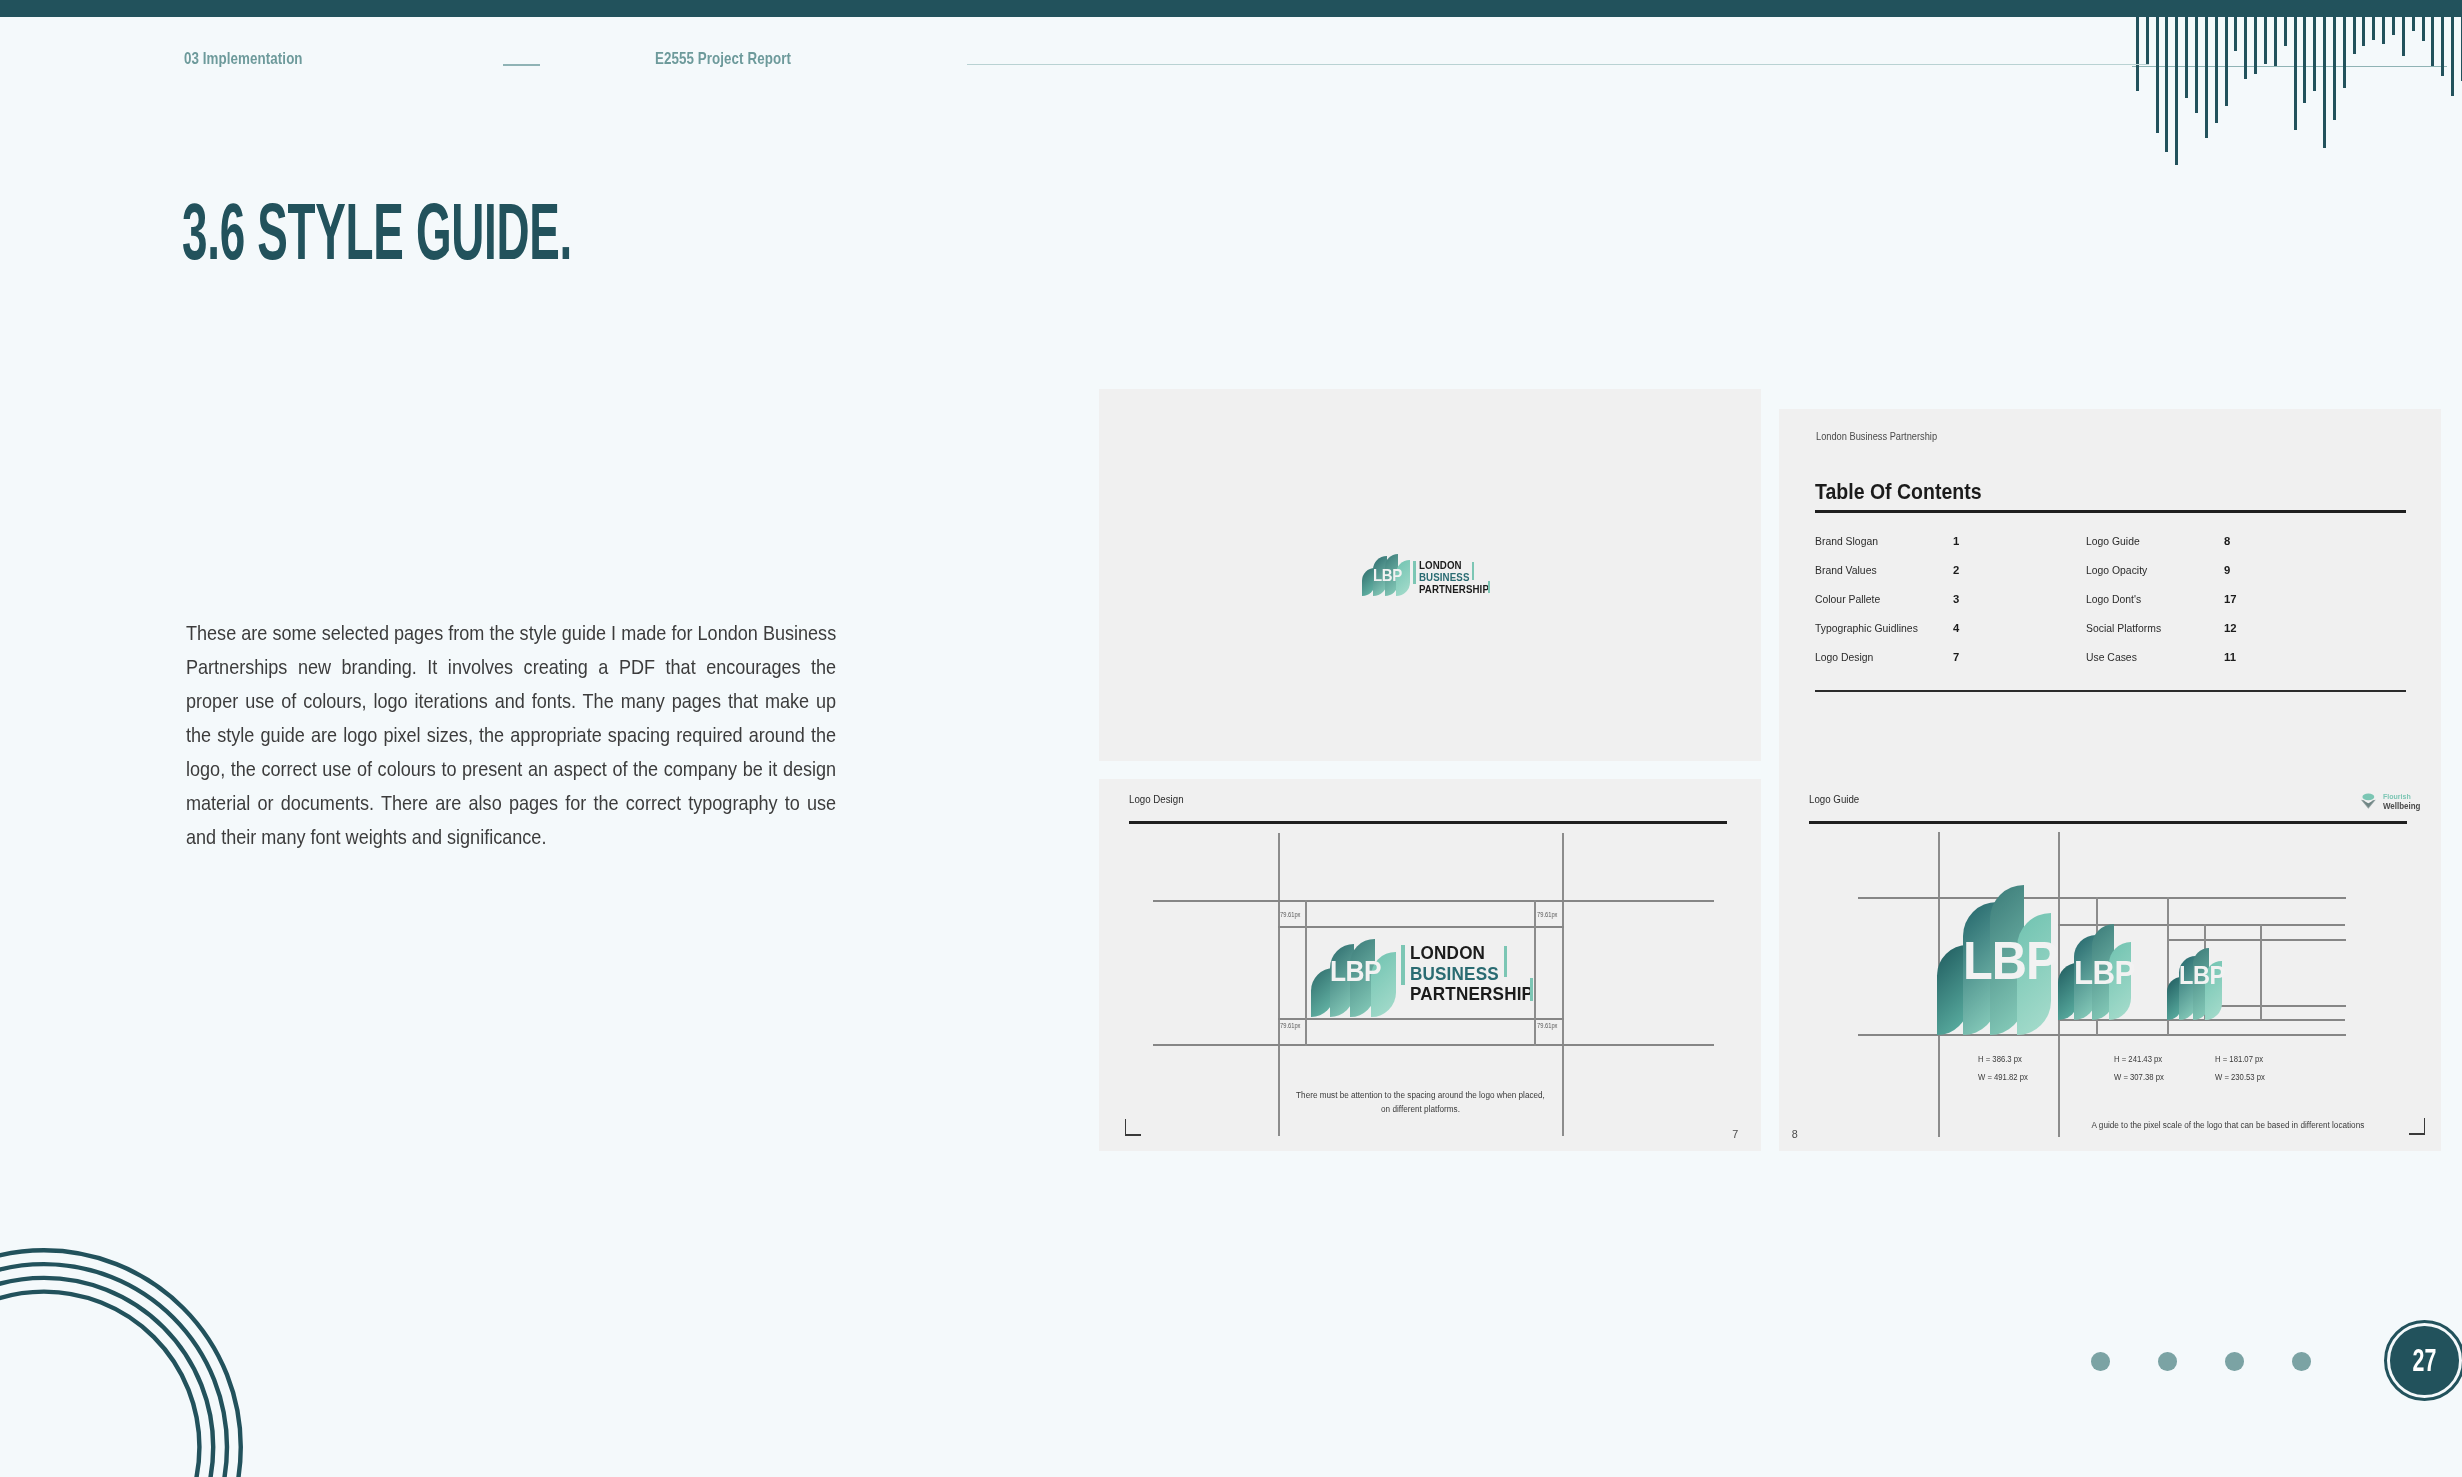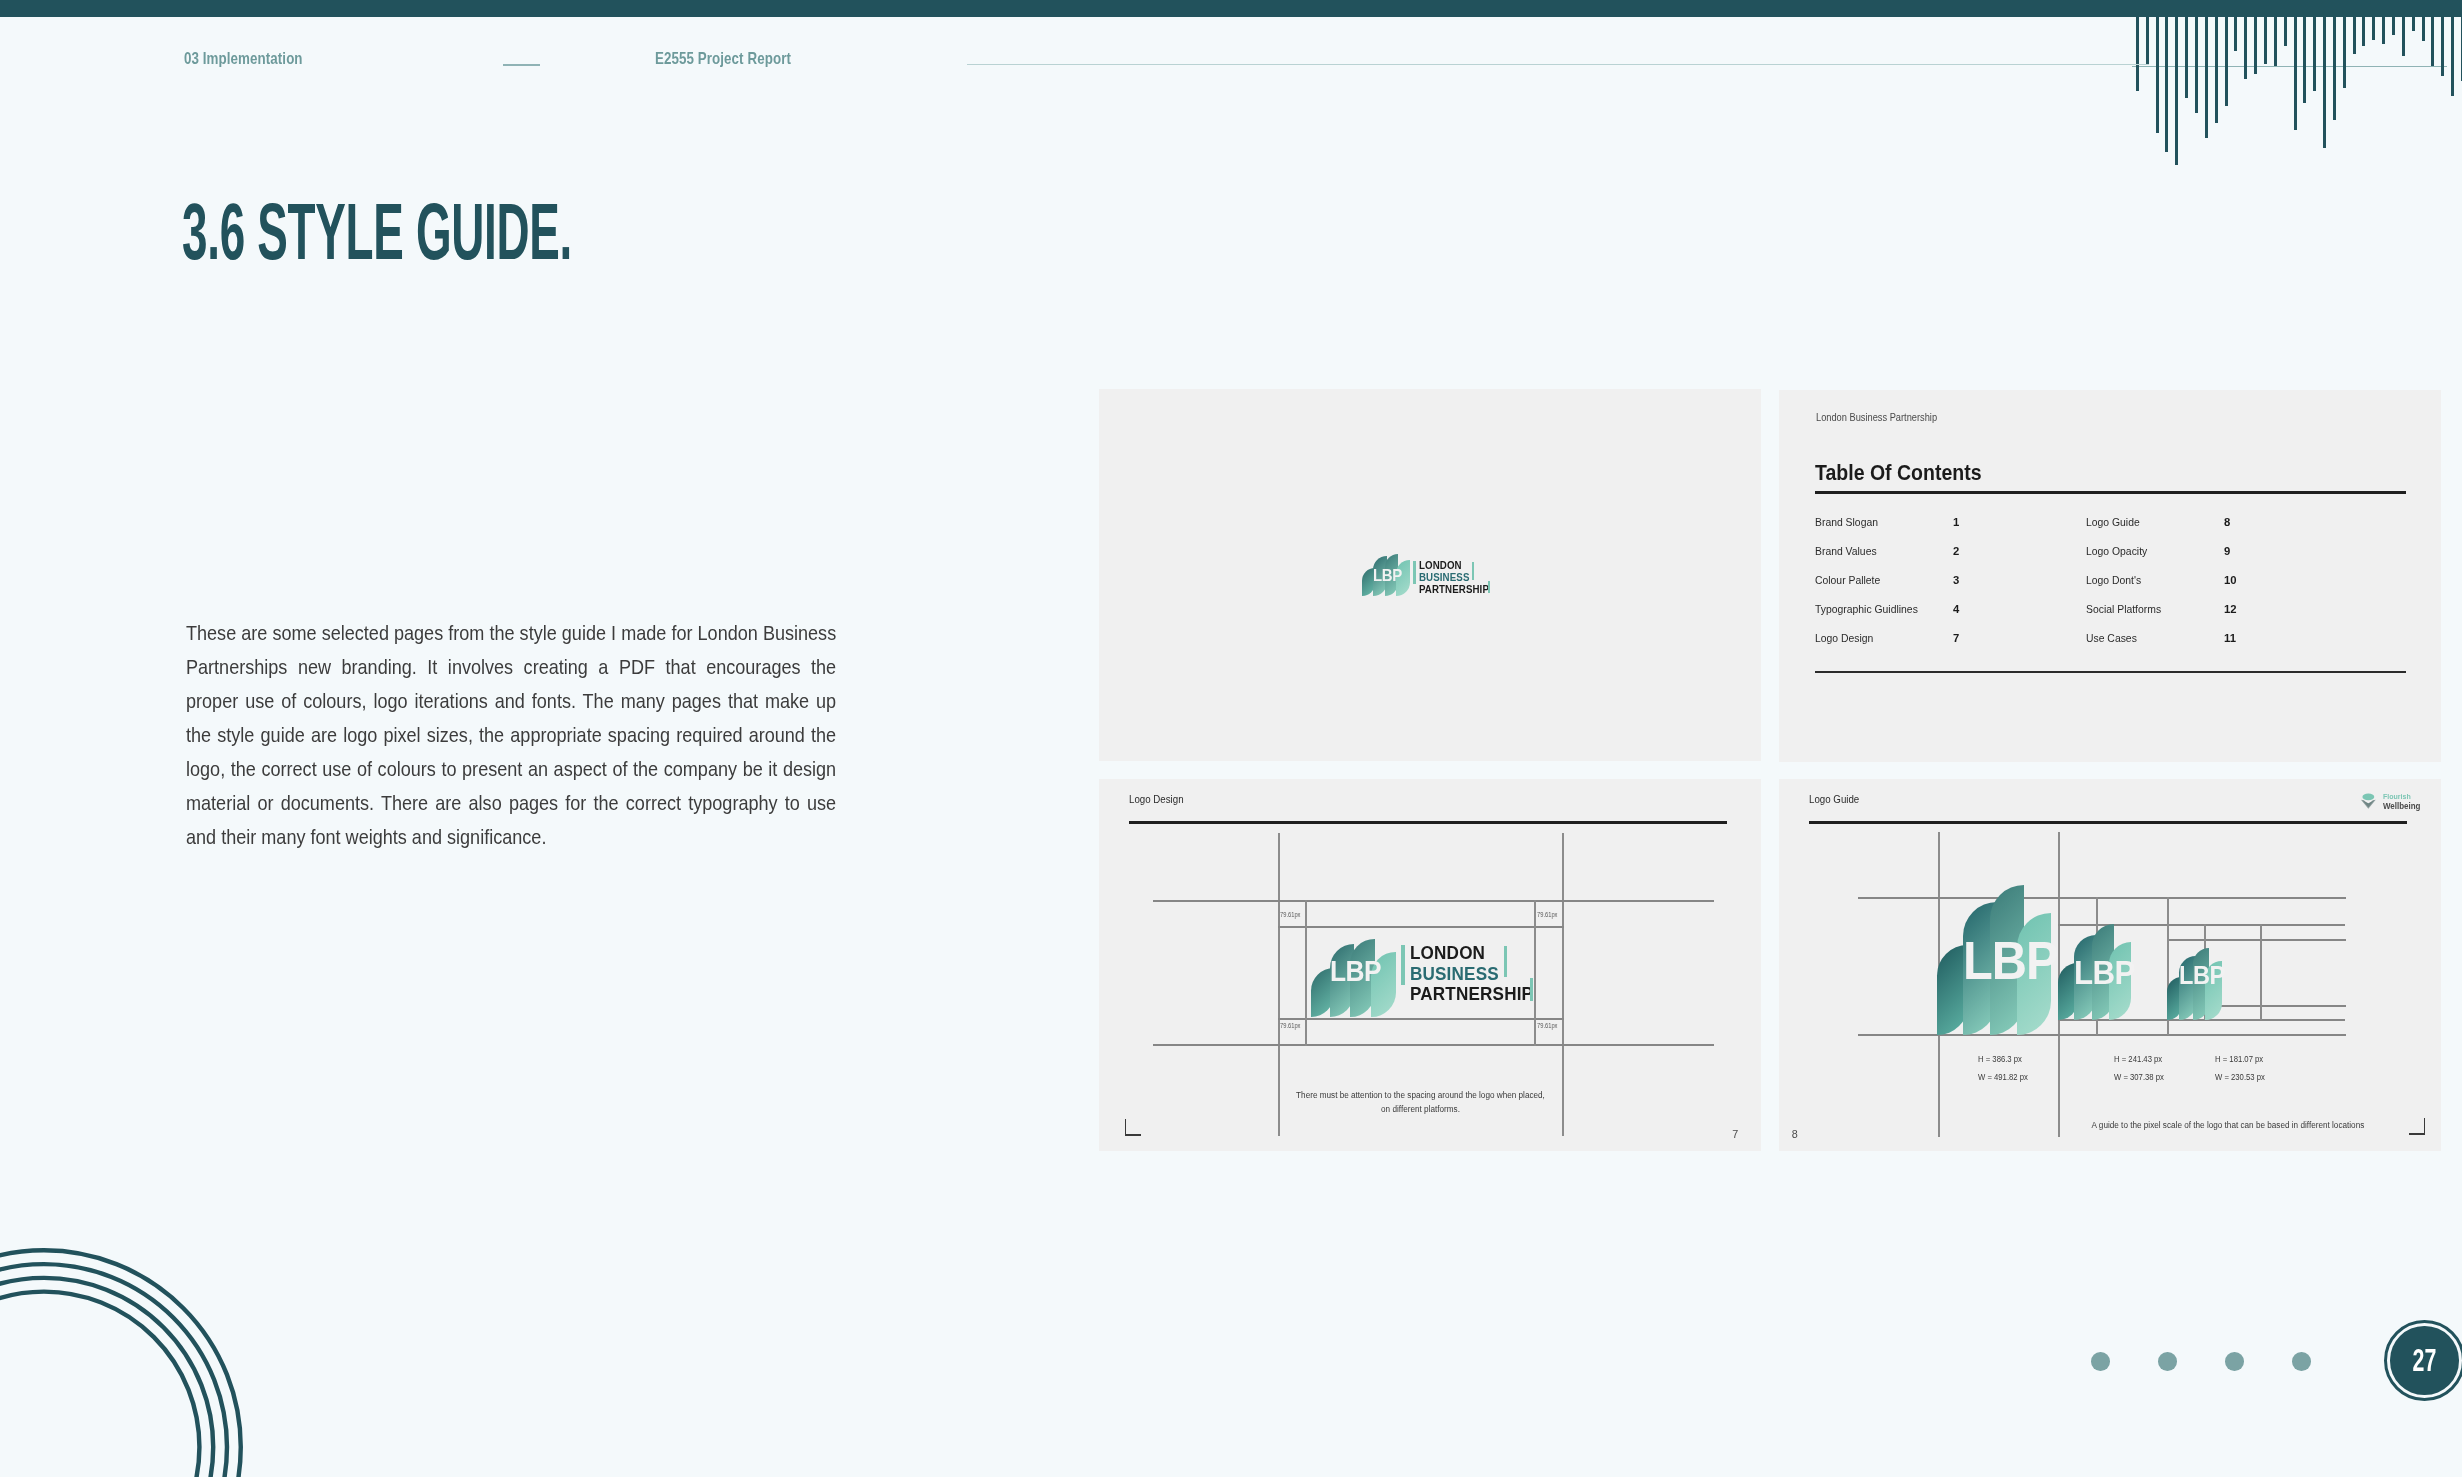--- a/index.html
+++ b/index.html
@@ -67,21 +67,21 @@
     font-size:21px; line-height:34px; color:#3c3c3c;
     text-align:justify;
     transform:scaleX(0.86); transform-origin:left top;
   }
 
   
   .card{
     position:absolute; background:#f0f0f0;
   }
   #card-logo     { left:1099px; top:389px;  width:662px; height:372px; }
-  #card-toc      { left:1779px; top:390px;  width:662px; height:372px; }
+  #card-toc      { left:1779px; top:409px;  width:662px; height:372px; }
   #card-design   { left:1099px; top:779px; width:662px; height:372px; }
   #card-guide    { left:1779px; top:779px; width:662px; height:372px; }
 
   
   .lbp{ position:absolute; }
   .lbp .leaf{
     position:absolute; bottom:0;
   }
   .lbp .lbp-text{
     position:absolute; color:#f2f2f2; font-weight:bold;
@@ -294,21 +294,21 @@
     <div class="toc-row">
       <span class="toc-label">Logo Guide</span>
       <span class="toc-page">8</span>
     </div>
     <div class="toc-row">
       <span class="toc-label">Logo Opacity</span>
       <span class="toc-page">9</span>
     </div>
     <div class="toc-row">
       <span class="toc-label">Logo Dont's</span>
-      <span class="toc-page">10</span>
+      <span class="toc-page">17</span>
     </div>
     <div class="toc-row">
       <span class="toc-label">Social Platforms</span>
       <span class="toc-page">12</span>
     </div>
     <div class="toc-row">
       <span class="toc-label">Use Cases</span>
       <span class="toc-page">11</span>
     </div>
   </div>

